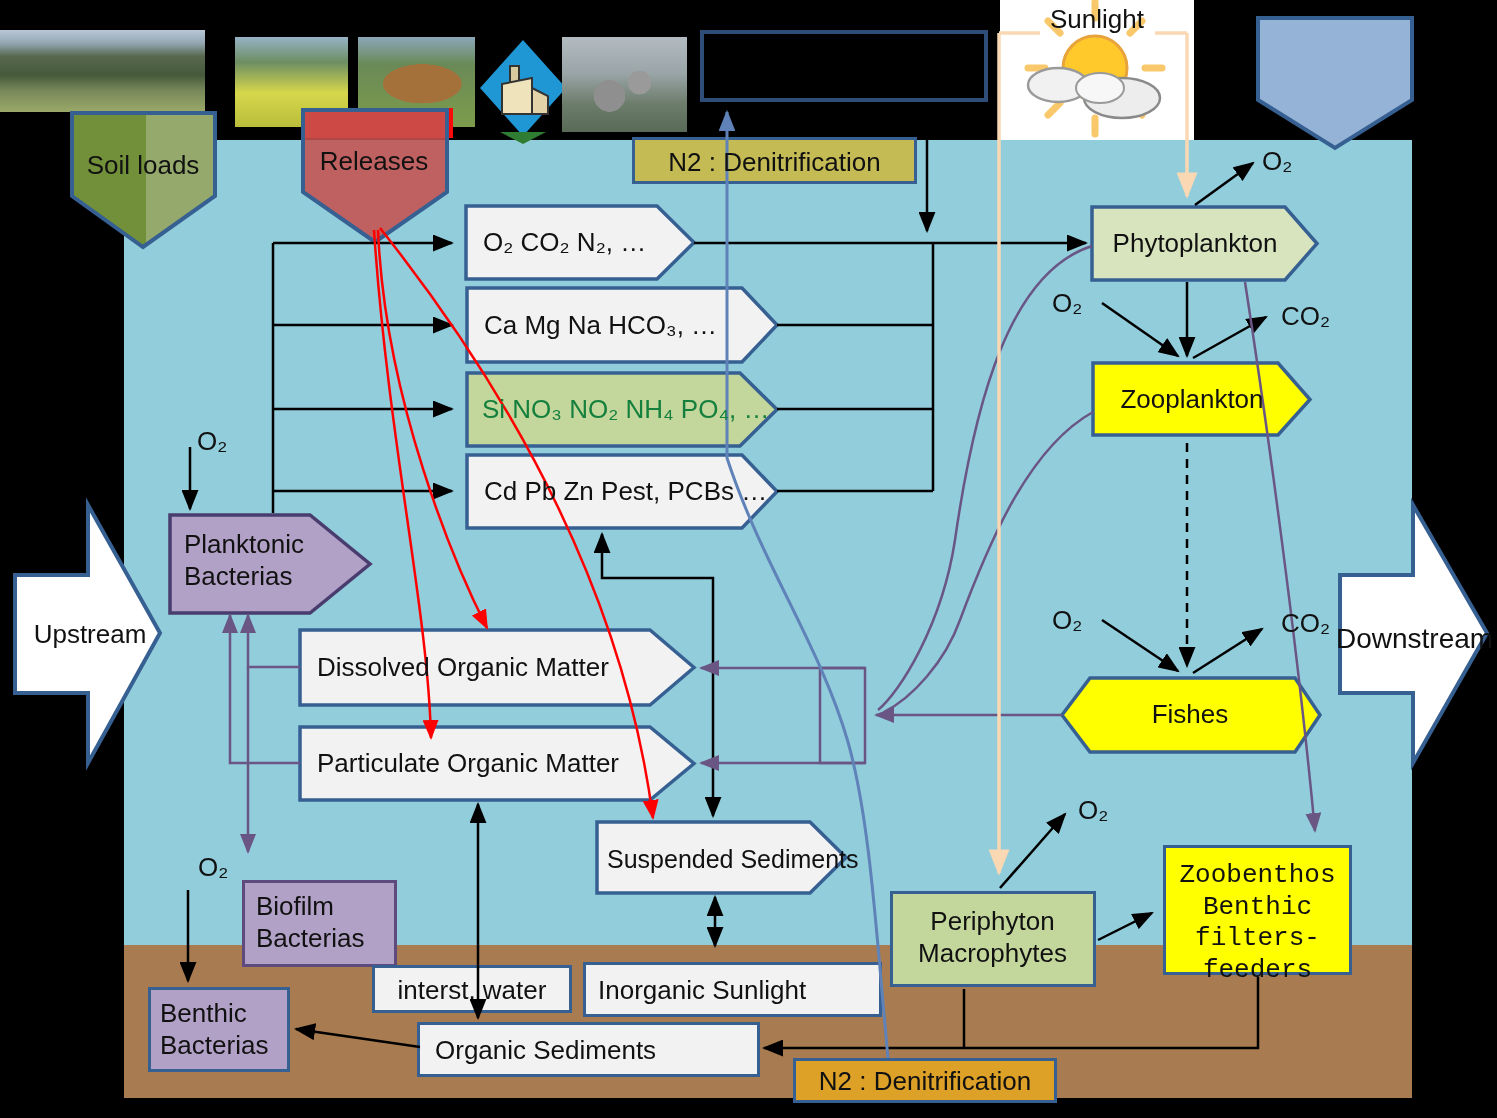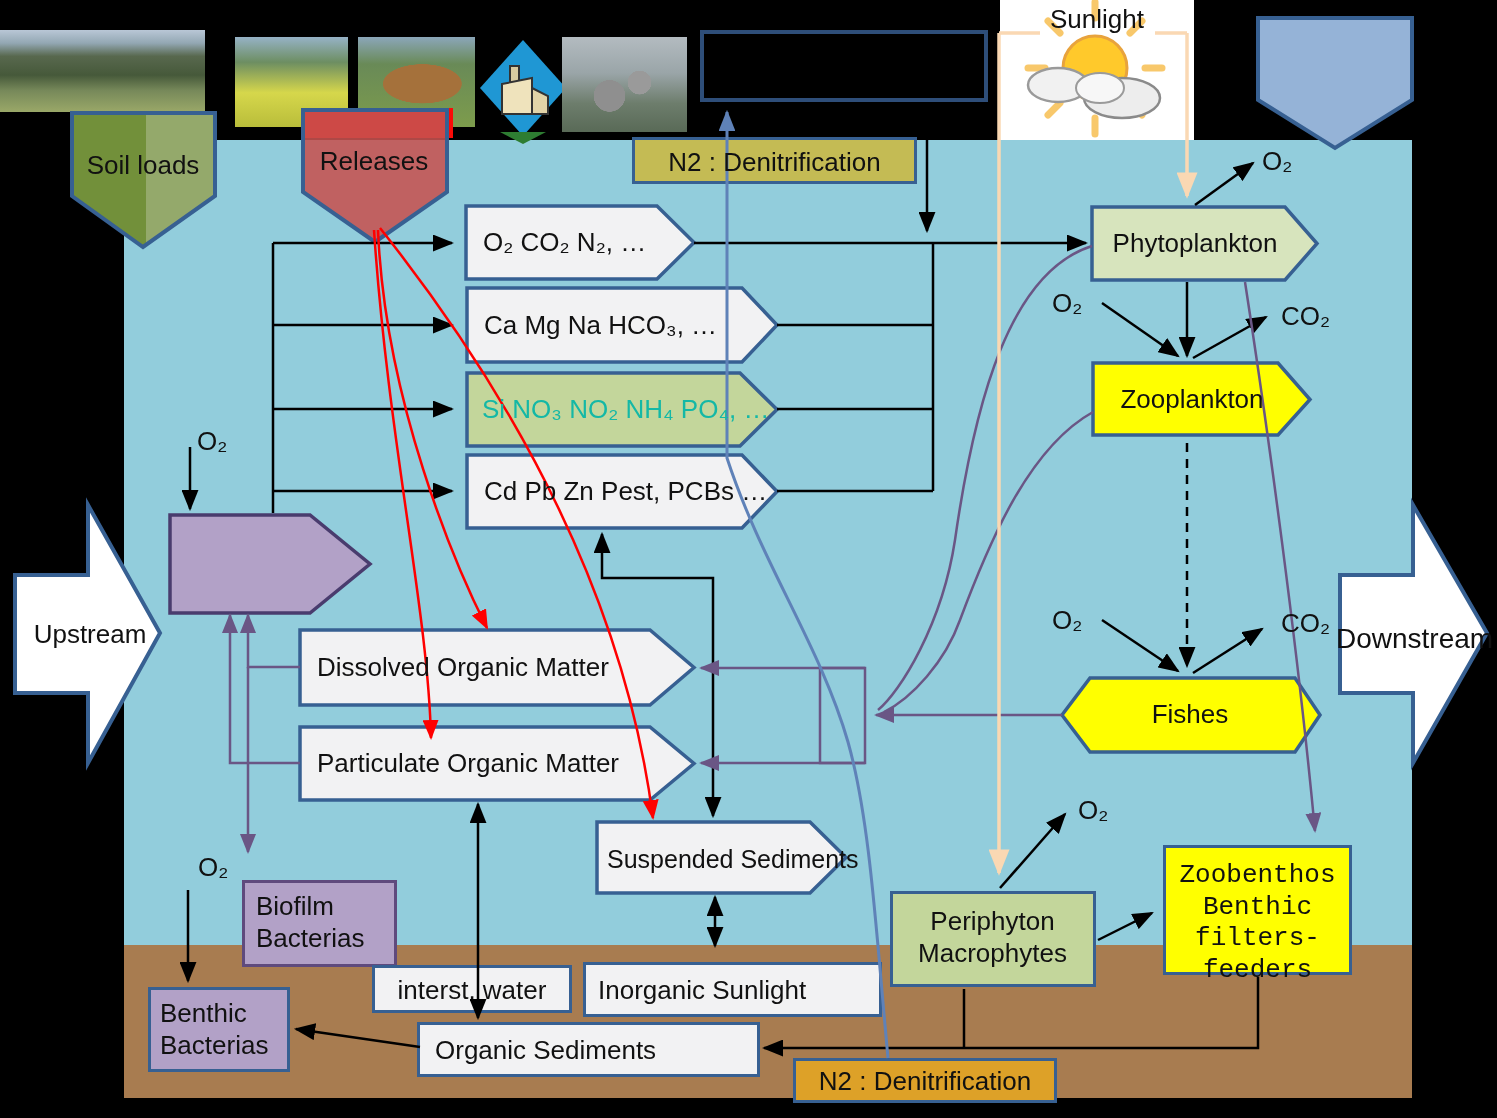--- a/index.html
+++ b/index.html
@@ -6,21 +6,21 @@
   #canvas{position:relative;width:1497px;height:1118px;background:#000;overflow:hidden;
           font-family:"Liberation Sans","DejaVu Sans",sans-serif;}
   .water{position:absolute;left:124px;top:140px;width:1288px;height:805px;background:#92CDDC;z-index:1;}
   .sediment{position:absolute;left:124px;top:945px;width:1288px;height:153px;background:#A87C50;z-index:1;}
   .photo{position:absolute;z-index:2;}
   .box{position:absolute;z-index:2;border:3px solid #376092;box-sizing:border-box;}
   svg.overlay{position:absolute;left:0;top:0;z-index:3;}
   svg.shapes{position:absolute;left:0;top:0;z-index:2;}
   .lbl{position:absolute;z-index:4;font-size:26px;line-height:1.22;color:#111;white-space:pre-line;}
   .ctr{text-align:center;}
-  .green-txt{color:#14b8a6;text-align:right;}
+  .green-txt{color:#15803d;text-align:right;}
 </style>
 </head>
 <body>
 
 <div id="canvas">
 
   <div class="water"></div>
   <div class="sediment"></div>
 
   <div class="photo" style="left:0;top:30px;width:205px;height:82px;background:linear-gradient(180deg,#b9c7d6 0%,#93a7b3 16%,#58684e 32%,#46593a 55%,#77895a 74%,#9aa868 100%);"></div>
@@ -183,20 +183,21 @@
   <div class="lbl ctr" style="left:798px;top:1066px;width:254px;">N2 : Denitrification</div>
 
   <div class="lbl" style="left:483px;top:227px;">O₂ CO₂ N₂, …</div>
   <div class="lbl" style="left:484px;top:310px;">Ca Mg Na HCO₃, …</div>
   <div class="lbl green-txt" style="left:482px;top:394px;">Si NO₃ NO₂ NH₄ PO₄, …</div>
   <div class="lbl" style="left:484px;top:476px;">Cd Pb Zn Pest, PCBs …</div>
 
   <div class="lbl ctr" style="left:1095px;top:228px;width:200px;">Phytoplankton</div>
   <div class="lbl ctr" style="left:1096px;top:384px;width:192px;">Zooplankton</div>
   <div class="lbl ctr" style="left:1090px;top:699px;width:200px;">Fishes</div>
+  <div class="lbl" style="left:184px;top:529px;width:145px;">Planktonic Bacterias</div>
   <div class="lbl" style="left:256px;top:891px;width:130px;">Biofilm Bacterias</div>
   <div class="lbl" style="left:160px;top:998px;width:125px;">Benthic Bacterias</div>
   <div class="lbl ctr" style="left:893px;top:906px;width:199px;">Periphyton Macrophytes</div>
   <div class="lbl ctr" style="left:1168px;top:860px;width:179px;font-family:Liberation Mono, monospace;">Zoobenthos Benthic filters-feeders</div>
 
   <div class="lbl" style="left:317px;top:652px;">Dissolved Organic Matter</div>
   <div class="lbl" style="left:317px;top:748px;">Particulate Organic Matter</div>
   <div class="lbl" style="left:607px;top:844px;font-size:25px;">Suspended Sediments</div>
   <div class="lbl ctr" style="left:375px;top:975px;width:194px;">interst. water</div>
   <div class="lbl" style="left:598px;top:975px;">Inorganic Sunlight</div>

